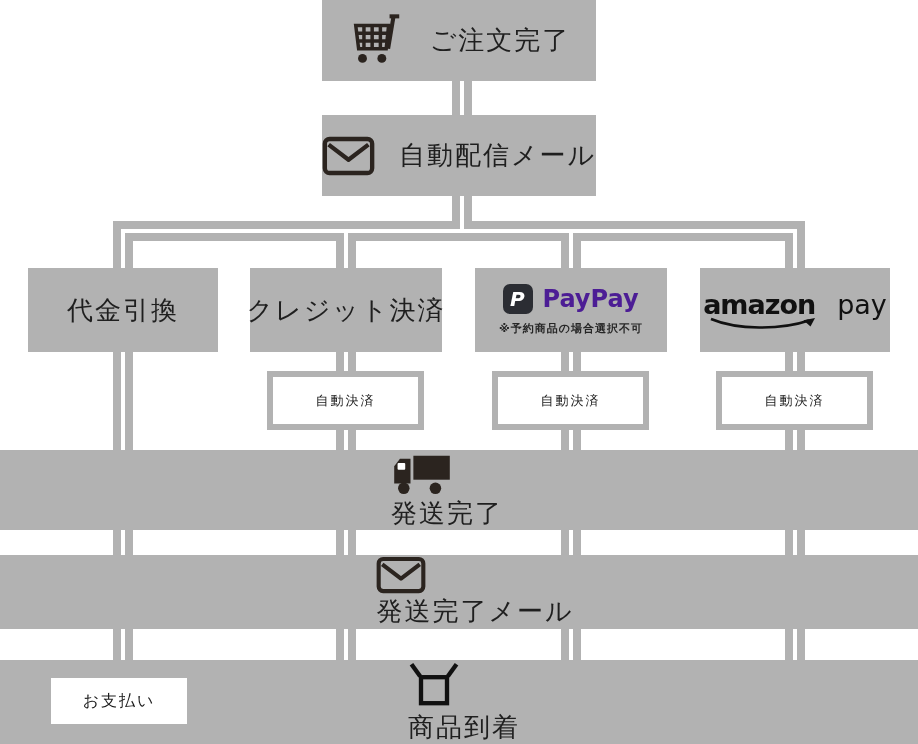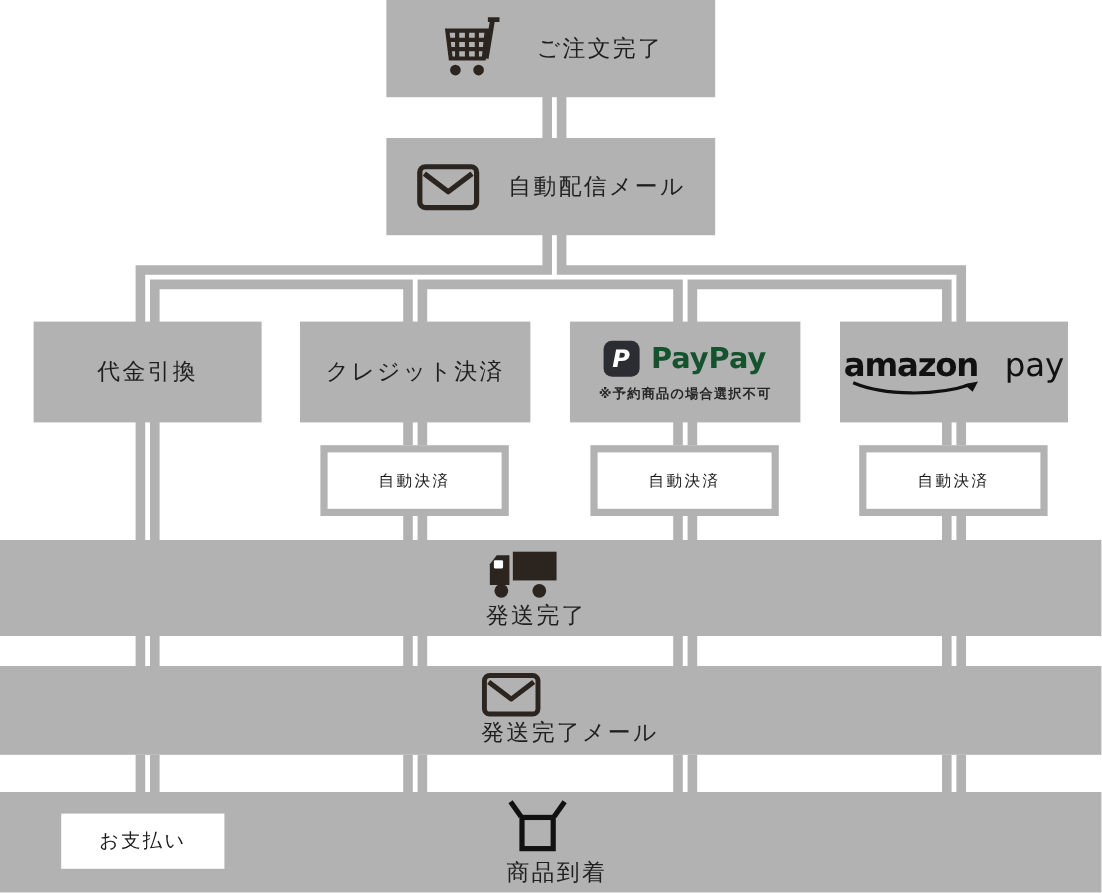--- a/index.html
+++ b/index.html
@@ -10,21 +10,21 @@
   
   svg.net{position:absolute;left:0;top:0;z-index:0;}
   .ln-outer{stroke:#b2b2b2;stroke-width:20;fill:none;stroke-linejoin:miter;}
   .ln-inner{stroke:#ffffff;stroke-width:4;fill:none;stroke-linejoin:miter;}
   
   .gbox{
     position:absolute;background:#b2b2b2;z-index:2;
     display:flex;align-items:center;justify-content:center;
   }
   .gbox .row{display:flex;align-items:center;gap:24px;}
-  .nodelabel{font-size:19px;letter-spacing:2px;color:#1f1f1f;white-space:nowrap;}
+  .nodelabel{font-size:26px;letter-spacing:2px;color:#1f1f1f;white-space:nowrap;}
   
   .box-top{left:322px;width:274px;height:81px;}
   #box-order{top:0;}
   #box-automail{top:115px;}
   
   .paybox{top:268px;height:84px;flex-direction:column;}
   #pay-cod{left:28px;width:190px;}
   #pay-credit{left:250px;width:192px;}
   #pay-paypay{left:475px;width:192px;}
   #pay-amazon{left:700px;width:190px;}
@@ -48,21 +48,21 @@
   #band-arrival{top:660px;height:84px;}
   #band-ship .row{transform:translateX(-28px);}
   #band-arrival .row{transform:translateX(-11px);}
   
   .pp-row{display:flex;align-items:center;gap:9px;}
   .pp-mark{
     width:30px;height:30px;border-radius:7px;background:#2b2d33;
     display:flex;align-items:center;justify-content:center;
   }
   .pp-letter{color:#ffffff;font-weight:bold;font-style:italic;font-size:20px;line-height:1;transform:translateX(-1px);}
-  .pp-word{font-size:24px;font-weight:bold;color:#14532d;letter-spacing:0;}
+  .pp-word{font-size:24px;font-weight:bold;color:#4c1d95;letter-spacing:0;}
   .pp-note{margin-top:7px;font-size:11px;font-weight:bold;color:#262626;letter-spacing:1px;}
   
   .amz{position:relative;display:flex;align-items:baseline;line-height:1;padding-bottom:12px;}
   .amz-bold{font-size:27px;font-weight:bold;color:#111111;letter-spacing:-1px;}
   .amz-light{font-size:27px;font-weight:normal;color:#111111;margin-left:22px;}
   .amz-smile{position:absolute;left:4px;bottom:0;}
   
   .whitebox{
     position:absolute;left:51px;top:18px;width:136px;height:46px;background:#ffffff;z-index:3;
     display:flex;align-items:center;justify-content:center;

